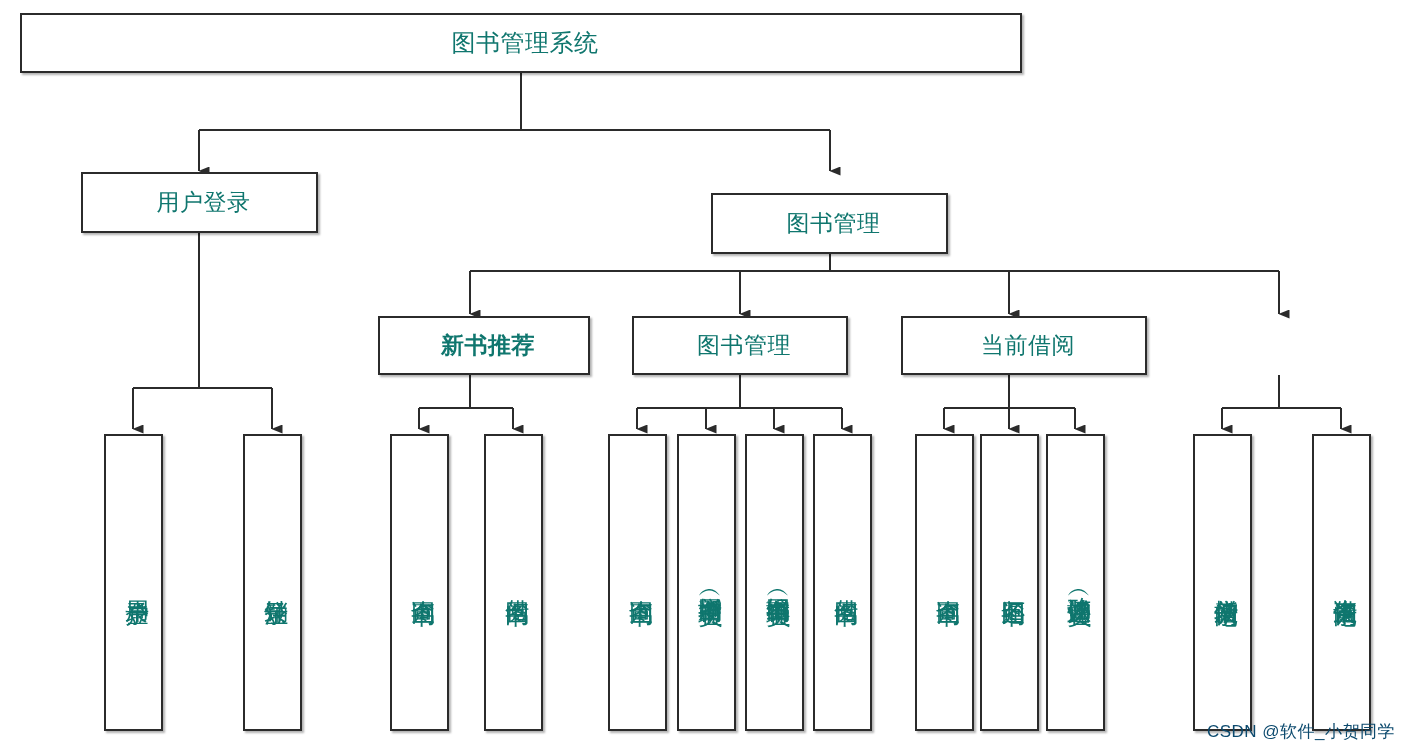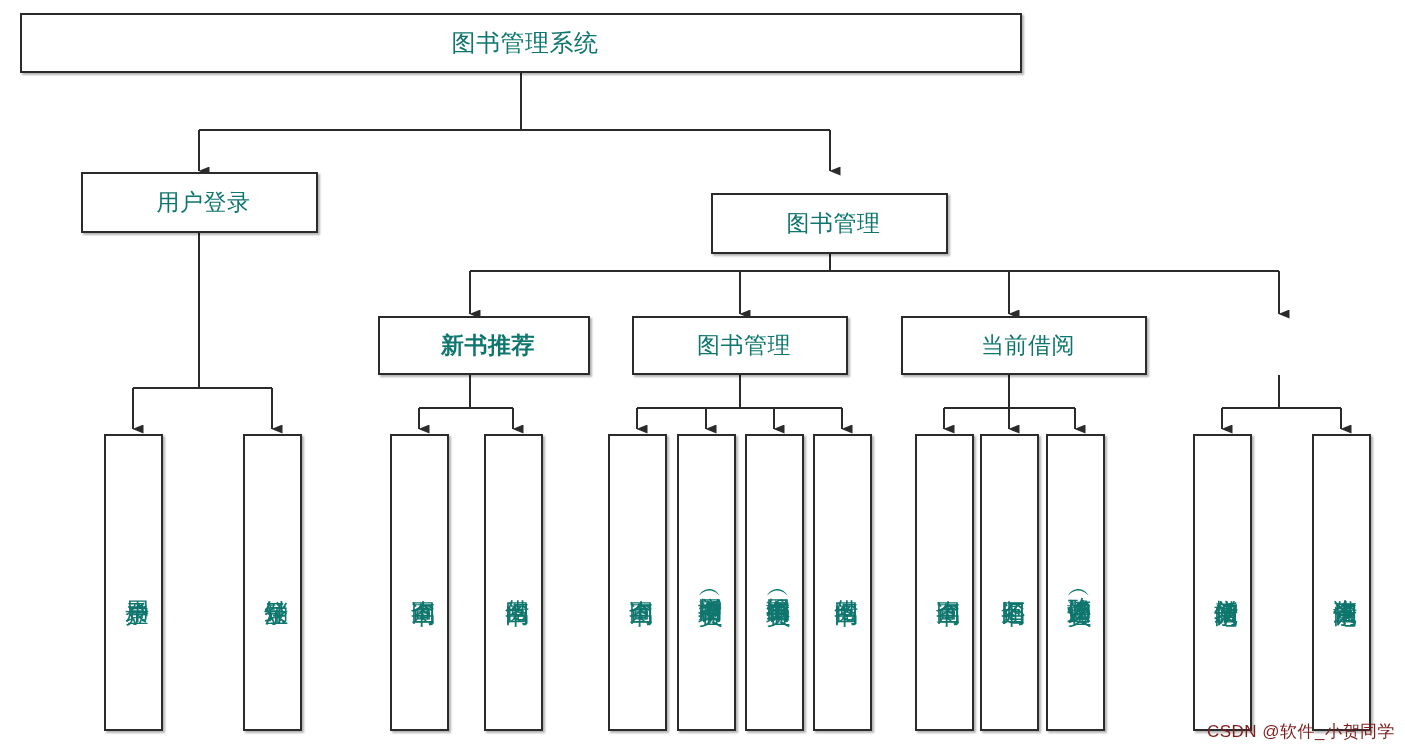--- a/index.html
+++ b/index.html
@@ -78,21 +78,21 @@
     stroke-width: 2;
     fill: none;
   }
 
   
   #watermark {
     position: absolute;
     right: 10px;
     bottom: 4px;
     font-size: 17px;
-    color: #7f1d1d;
+    color: #0c4a6e;
     letter-spacing: 0.5px;
     white-space: nowrap;
     font-family: "Liberation Sans", "DejaVu Sans", sans-serif;
   }
 </style>
 </head>
 <body>
 
 <div id="diagram-root">
 

